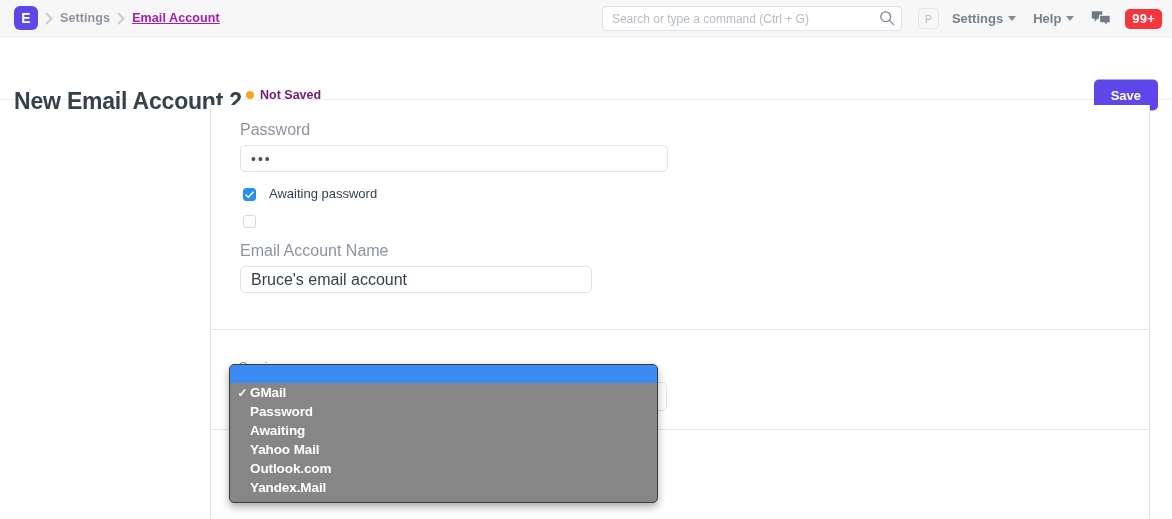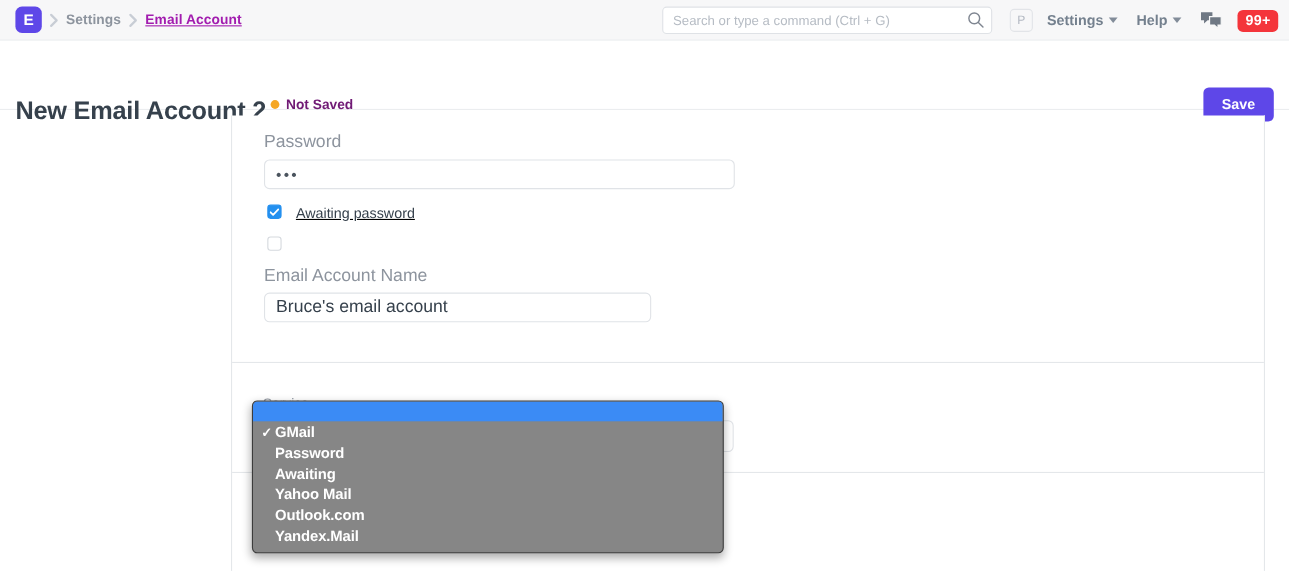--- a/index.html
+++ b/index.html
@@ -146,23 +146,22 @@
   }
   .pw-dots {
     width: 428px; height: 27px;
     border: 1px solid #e0e3e7; border-radius: 5px;
     display: flex; align-items: center;
     padding: 0 10px; color: #4b545e;
     font-size: 14px; letter-spacing: 2px;
     background: #fff;
   }
   .checkrow {
-    display: flex; align-items: flex-start;
+    display: flex; align-items: flex-end;
     margin: 0 0 14px 3px;
-    text-decoration: underline;
   }
   .cbox {
     width: 13px; height: 13px; border-radius: 3px;
     margin-right: 13px; flex: 0 0 auto;
     display: flex; align-items: center; justify-content: center;
   }
   .cbox.checked { background: #2490ef; border: 1px solid #2490ef; }
   .cbox.unchecked { background: #ffffff; border: 1px solid #d5d9de; }
   .cbox svg { display: block; }
   .check-label { font-size: 13px; color: #36414c; }

